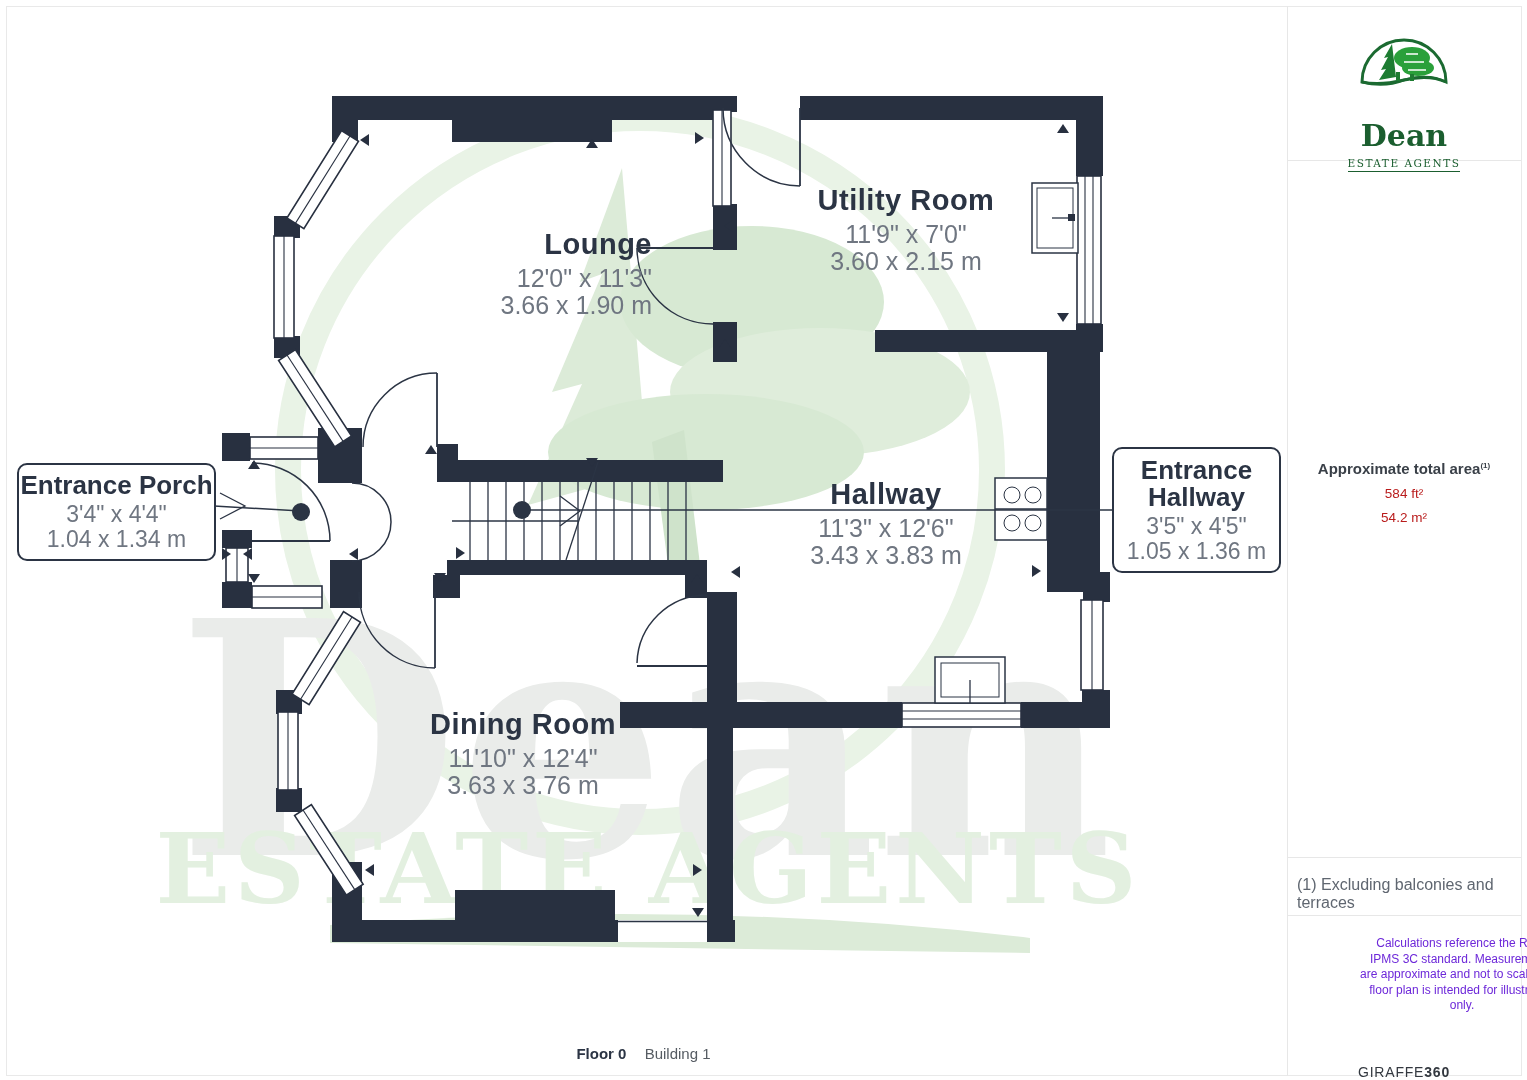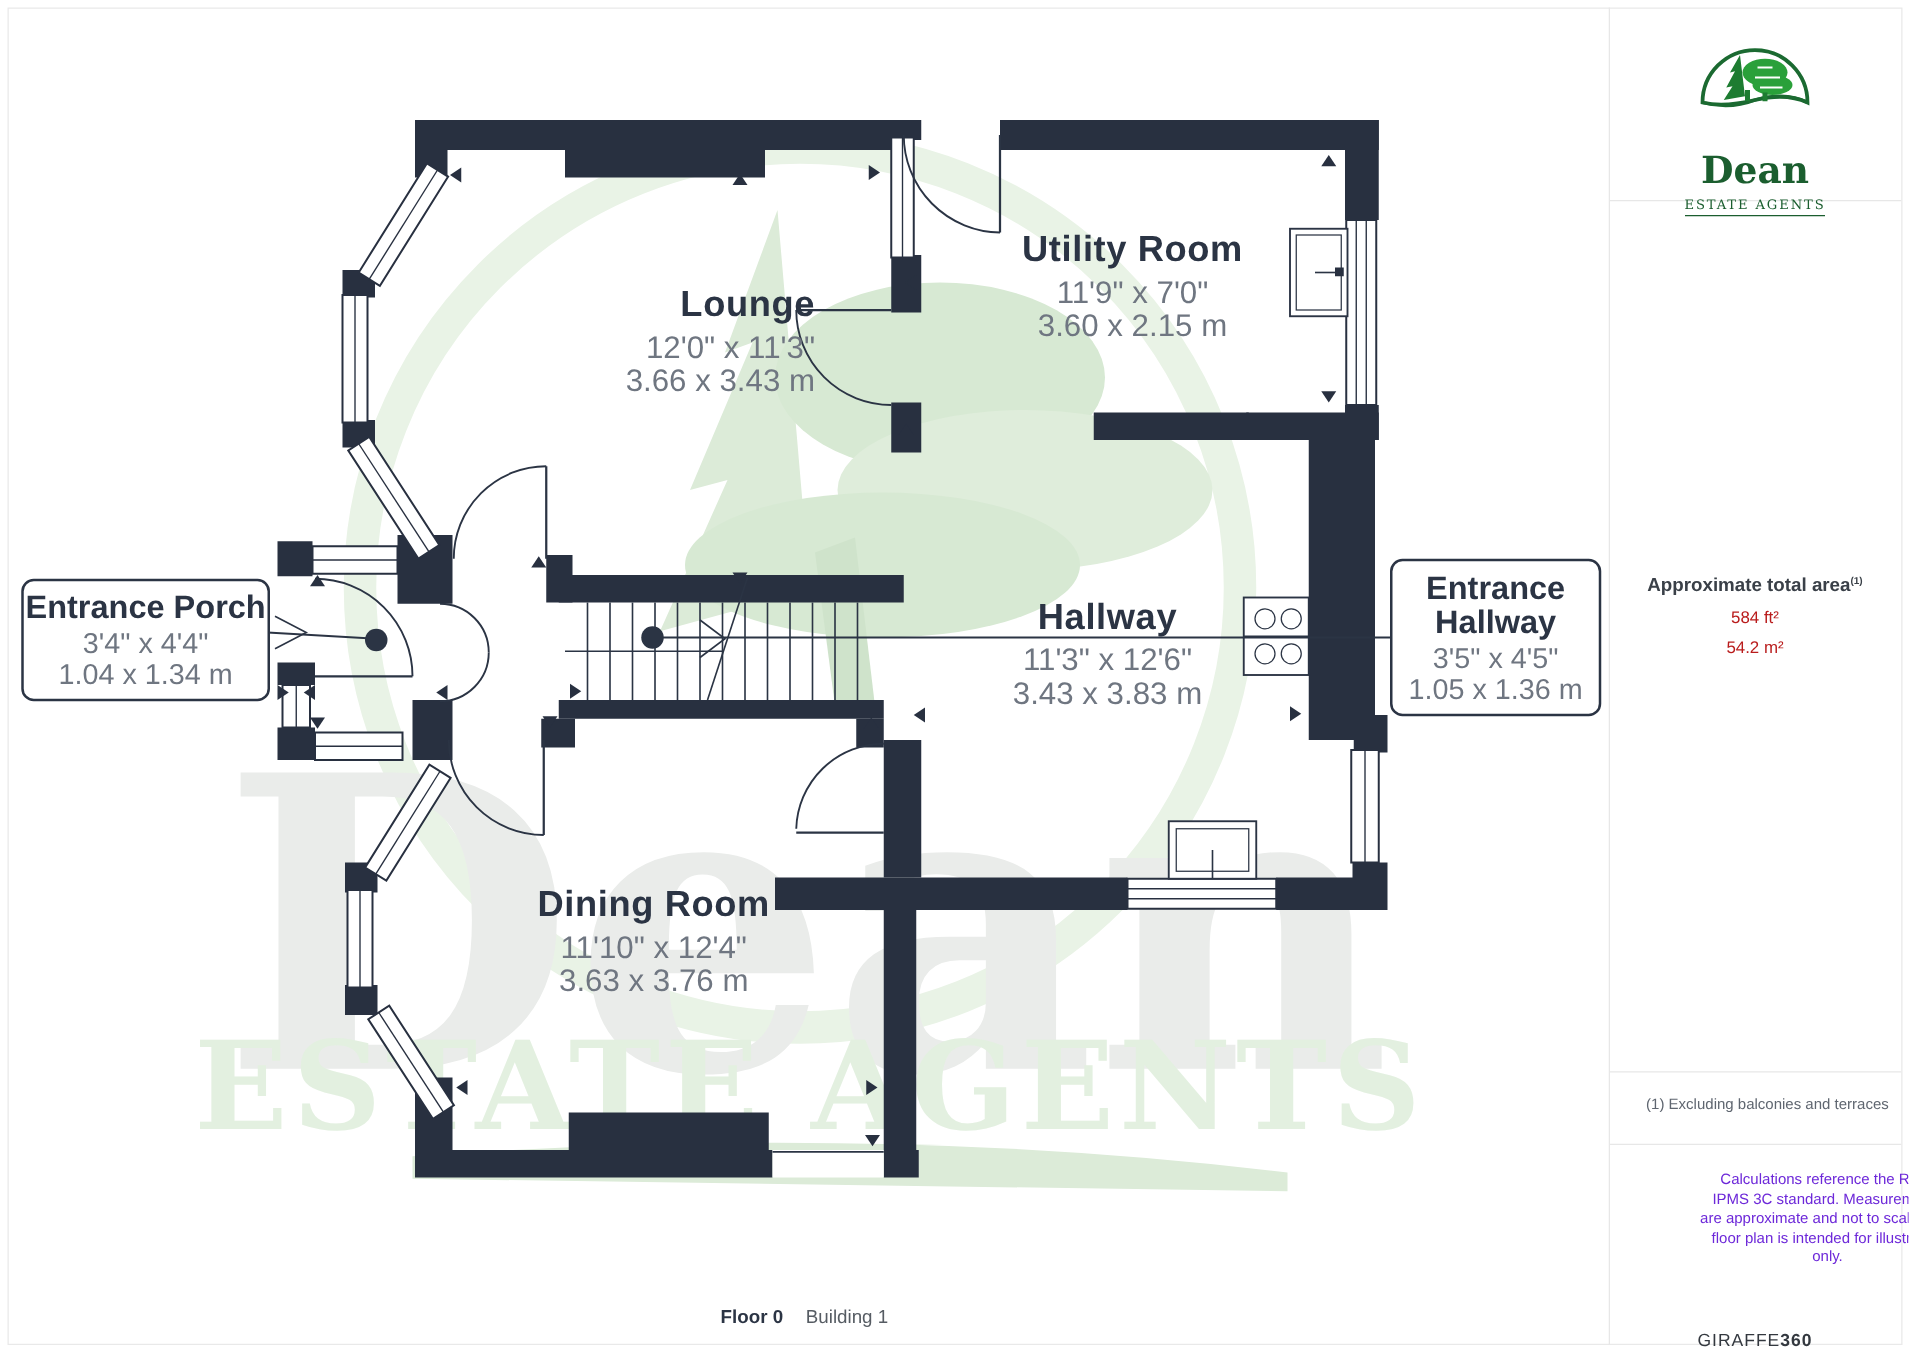--- a/index.html
+++ b/index.html
@@ -26,22 +26,22 @@
            text-align:center;color:#2b3444;display:flex;flex-direction:column;justify-content:center;}
   .callout .cname{font-size:26px;font-weight:bold;line-height:27px;}
   .callout .cdim{font-size:23px;color:#6f7681;line-height:25px;margin-top:3px;}
   .divider-v{position:absolute;left:1287px;top:6px;width:1px;height:1070px;background:#e7e7e7;}
   .sb-line{position:absolute;left:1288px;width:233px;height:1px;background:#e7e7e7;}
   .sb-logo{position:absolute;left:1287px;top:30px;width:234px;text-align:center;}
   .sb-area{position:absolute;left:1287px;top:460px;width:234px;text-align:center;color:#3a4048;}
   .sb-area .al{font-size:15px;font-weight:bold;}
   .sb-area .al sup{font-size:8px;}
   .sb-area .av{font-size:13.5px;color:#b91c1c;margin-top:9px;}
-  .sb-note{position:absolute;left:1297px;top:876px;width:214px;text-align:right;
-           font-size:12px;color:#5f6670;}
+  .sb-note{position:absolute;left:1297px;top:876px;width:214px;text-align:left;
+           font-size:16px;color:#5f6670;}
   .sb-disc{position:absolute;left:1360px;top:936px;width:204px;text-align:center;
            font-size:12px;color:#6d28d9;line-height:15.5px;}
   .sb-brand{position:absolute;left:1287px;top:1028px;width:234px;text-align:center;
             font-size:14px;color:#33383f;letter-spacing:.8px;margin-top:36px;}
   .sb-brand b{font-weight:bold;}
   
   .footer{position:absolute;left:0;top:1045px;width:1287px;text-align:center;font-size:15px;color:#565c63;}
   .footer .f0{font-weight:bold;color:#2b3444;margin-right:14px;}
 </style>
 </head>
@@ -273,21 +273,21 @@
         <line class="leader" x1="522" y1="510" x2="1112" y2="510"></line>
         <circle cx="522" cy="510" r="9" fill="#2b3444"></circle>
       </g>
     </g>
   </svg>
 
   <div class="room-label" style="left:392px;top:228px;width:260px;text-align:right;">
     <div class="rname">Lounge</div>
     <div class="rdim">
       <div>12'0" x 11'3"</div>
-      <div>3.66 x 3.43 m</div>
+      <div>3.66 x 1.90 m</div>
     </div>
   </div>
   <div class="room-label" style="left:776px;top:184px;width:260px;">
     <div class="rname">Utility Room</div>
     <div class="rdim">
       <div>11'9" x 7'0"</div>
       <div>3.60 x 2.15 m</div>
     </div>
   </div>
   <div class="room-label" style="left:756px;top:478px;width:260px;">

